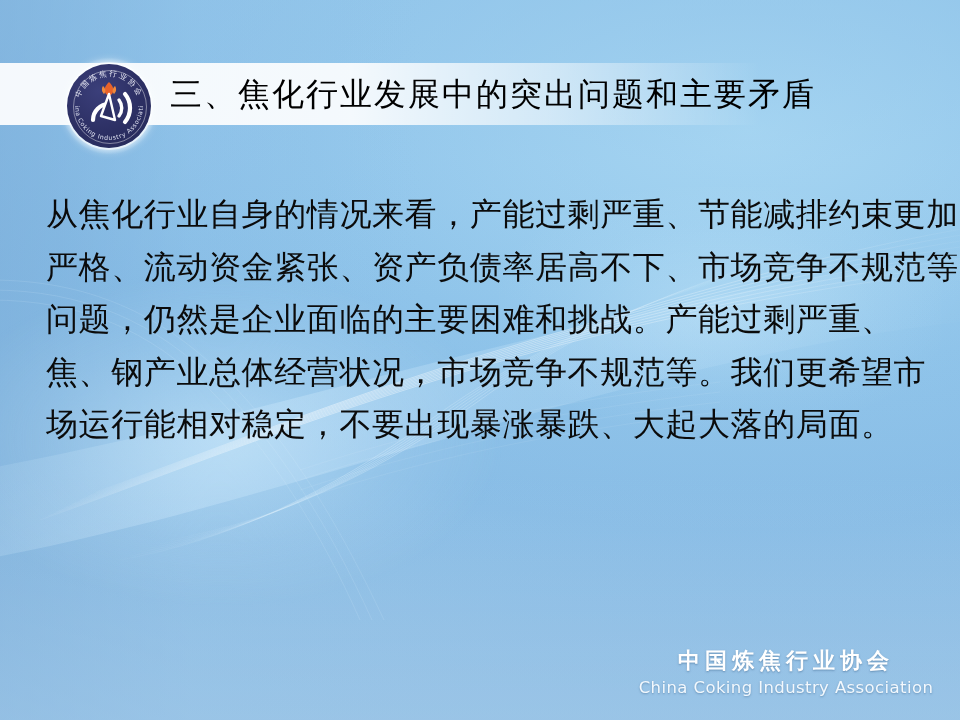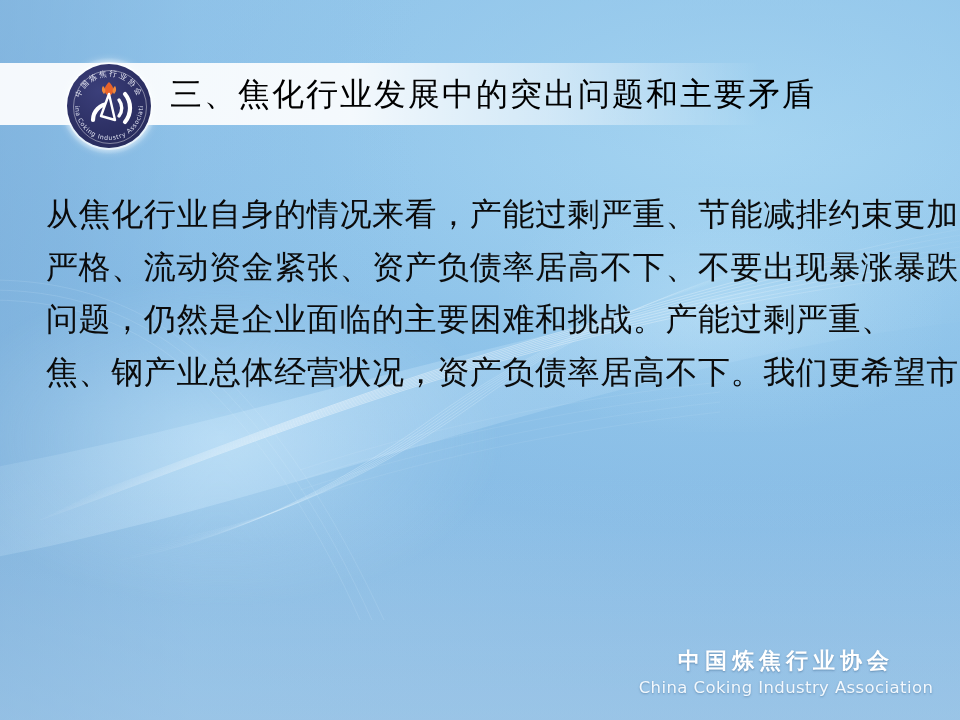--- a/index.html
+++ b/index.html
@@ -274,23 +274,24 @@
         <path d="M 62 46 A 13 13 0 0 1 62 62"></path>
       </g>
       <path d="M 52 40 L 58 66 L 44 62 Z" fill="#2c2f63" stroke="#ffffff" stroke-width="2.4" stroke-linejoin="round"></path>
     </svg>
   </div>
 
   <div class="title-text">三、焦化行业发展中的突出问题和主要矛盾</div>
 
   <div class="body-text">
     <div class="body-line">从焦化行业自身的情况来看，产能过剩严重、节能减排约束更加</div>
-    <div class="body-line">严格、流动资金紧张、资产负债率居高不下、不要出现暴涨暴跌</div>
+    <div class="body-line">严格、流动资金紧张、资产负债率居高不下、市场竞争不规范等</div>
     <div class="body-line">问题，仍然是企业面临的主要困难和挑战。产能过剩严重、</div>
-    <div class="body-line">焦、钢产业总体经营状况，资产负债率居高不下。我们更希望市</div>
+    <div class="body-line">焦、钢产业总体经营状况，市场竞争不规范等。我们更希望市</div>
+    <div class="body-line">场运行能相对稳定，不要出现暴涨暴跌、大起大落的局面。</div>
   </div>
 
   <div class="footer">
     <div class="footer-cn">中国炼焦行业协会</div>
     <div class="footer-en">China Coking Industry Association</div>
   </div>
 
 </div>
 
 </body></html>

